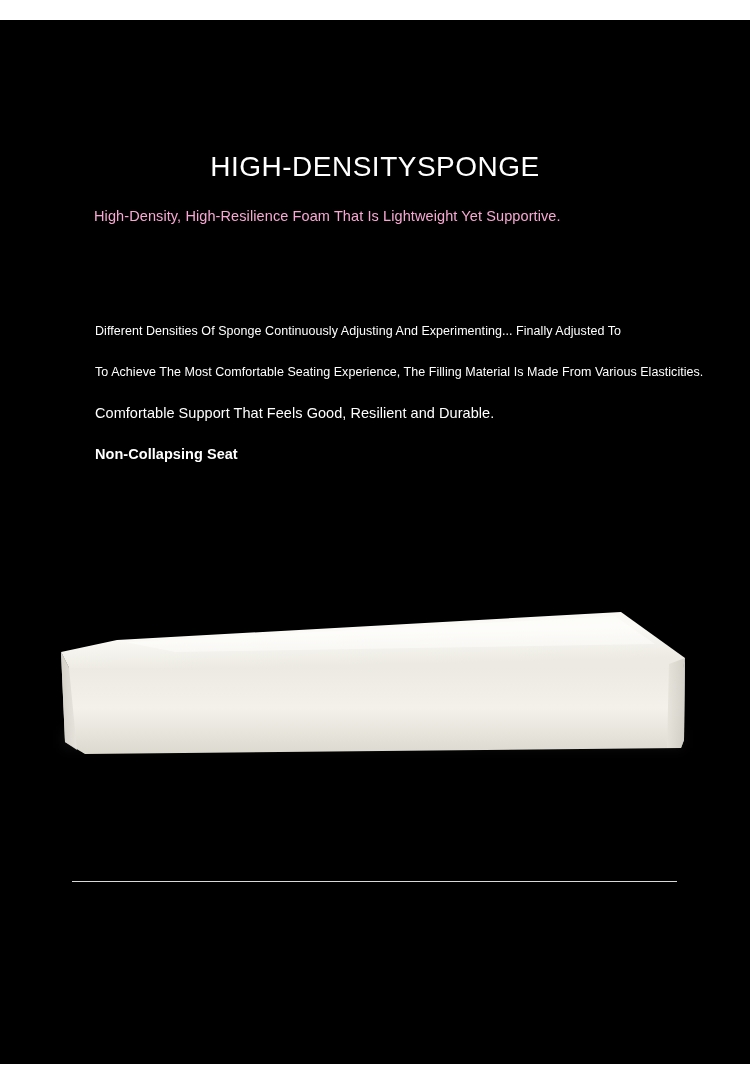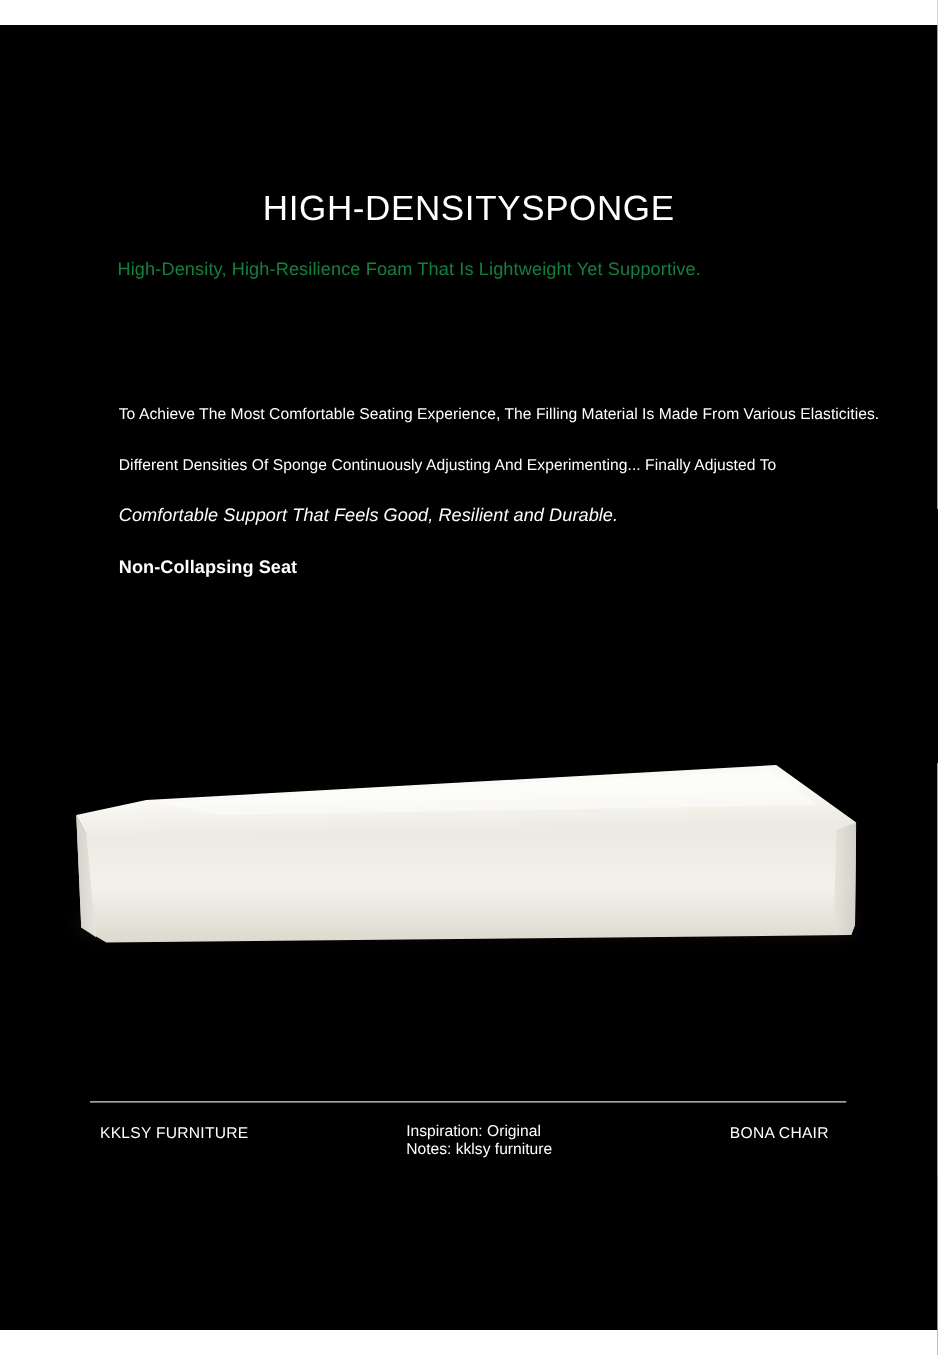--- a/index.html
+++ b/index.html
@@ -36,21 +36,21 @@
     text-align: center;
     color: #ffffff;
     font-size: 28px;
     letter-spacing: 0.5px;
     font-weight: 400;
   }
   .subtitle {
     position: absolute;
     left: 94px;
     top: 188px;
-    color: #15803d;
+    color: #f9a8d4;
     font-size: 14.5px;
     font-weight: 400;
     letter-spacing: 0.1px;
   }
   .body-block {
     position: absolute;
     left: 95px;
     top: 305px;
     width: 640px;
   }
@@ -60,21 +60,20 @@
     line-height: 1;
     margin-bottom: 28px;
     letter-spacing: 0.05px;
   }
   .line-md {
     color: #ffffff;
     font-size: 14.5px;
     line-height: 1;
     margin-bottom: 26px;
     letter-spacing: 0.05px;
-    font-style: italic;
   }
   .line-last {
     color: #ffffff;
     font-size: 14.5px;
     line-height: 1;
     letter-spacing: 0.05px;
     font-weight: bold;
   }
 
   
@@ -144,22 +143,22 @@
 <body>
 
 <div class="page">
   <div class="slide">
 
     <div class="title">HIGH-DENSITYSPONGE</div>
 
     <div class="subtitle">High-Density, High-Resilience Foam That Is Lightweight Yet Supportive.</div>
 
     <div class="body-block">
+      <div class="line-sm">Different Densities Of Sponge Continuously Adjusting And Experimenting... Finally Adjusted To</div>
       <div class="line-sm">To Achieve The Most Comfortable Seating Experience, The Filling Material Is Made From Various Elasticities.</div>
-      <div class="line-sm">Different Densities Of Sponge Continuously Adjusting And Experimenting... Finally Adjusted To</div>
       <div class="line-md">Comfortable Support That Feels Good, Resilient and Durable.</div>
       <div class="line-last">Non-Collapsing Seat</div>
     </div>
 
     <div class="foam">
       <div class="foam-shadow"></div>
       <svg class="foam-top" viewBox="0 0 630 145" preserveAspectRatio="none">
         <defs>
           <linearGradient id="topFace" x1="0" y1="0" x2="0.25" y2="1">
             <stop offset="0%" stop-color="#f7f6f1"></stop>
@@ -188,23 +187,15 @@
         <polygon points="6,40 14,56 22,138 10,130" fill="url(#leftFace)" opacity="0.85"></polygon>
 
         <polygon points="630,46 629,128 626,136 612,136 614,52" fill="url(#rightFace)" opacity="0.8"></polygon>
 
         <polygon points="70,30 560,4 600,32 120,40" fill="#ffffff" opacity="0.45"></polygon>
       </svg>
     </div>
 
     <div class="footer-rule"></div>
 
-    <div class="footer">
-      <div class="footer-left">KKLSY FURNITURE</div>
-      <div class="footer-center">
-        <div>Inspiration: Original</div>
-        <div>Notes: kklsy furniture</div>
-      </div>
-      <div class="footer-right">BONA CHAIR</div>
-    </div>
 
   </div>
 </div>
 
 </body></html>

